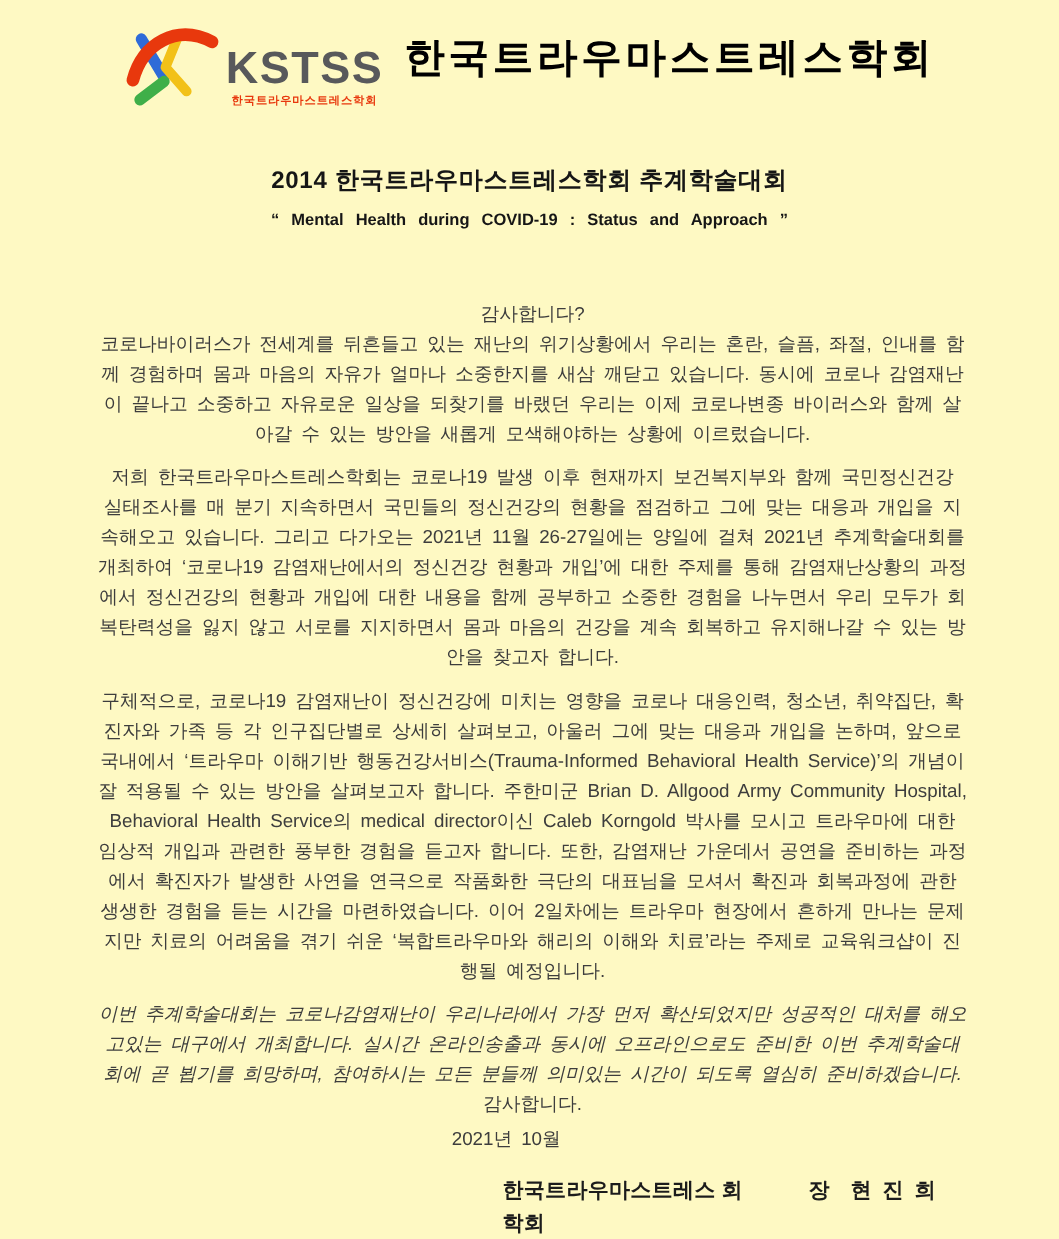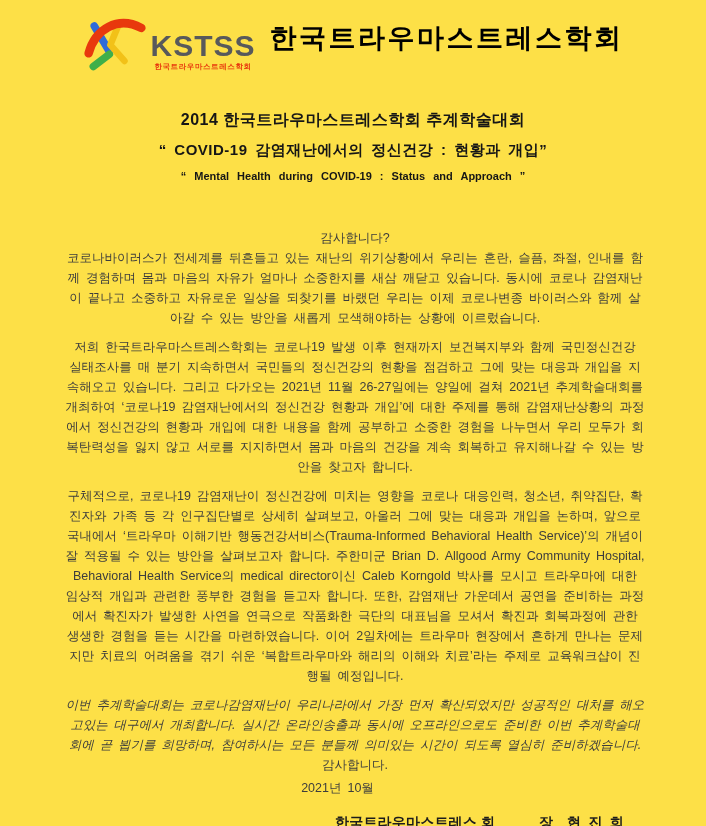--- a/index.html
+++ b/index.html
@@ -4,21 +4,21 @@
 <style>
   html, body {
     margin: 0;
     padding: 0;
     background: #ffffff;
   }
   .page {
     position: relative;
     width: 706px;
     height: 826px;
-    background: #fde047;
+    background: #fef9c3;
     overflow: hidden;
     font-family: "Liberation Sans", "DejaVu Sans", sans-serif;
   }
 
   
   .header {
     display: flex;
     align-items: center;
     justify-content: center;
     padding-top: 10px;
@@ -128,21 +128,20 @@
       <div class="logo-text">
         <div class="kstss">KSTSS</div>
         <div class="logo-sub">한국트라우마스트레스학회</div>
       </div>
     </div>
     <div class="org-title">한국트라우마스트레스학회</div>
   </header>
 
   <section class="title-block">
     <div class="t1">2014 한국트라우마스트레스학회 추계학술대회</div>
-    <div class="t2">“ COVID-19 감염재난에서의 정신건강 : 현황과 개입”</div>
     <div class="t3">“ Mental Health during COVID-19 : Status and Approach ”</div>
   </section>
 
   <main class="letter">
     <p class="greeting">감사합니다?</p>
     <p class="para">코로나바이러스가 전세계를 뒤흔들고 있는 재난의 위기상황에서 우리는 혼란, 슬픔, 좌절, 인내를 함께 경험하며 몸과 마음의 자유가 얼마나 소중한지를 새삼 깨닫고 있습니다. 동시에 코로나 감염재난이 끝나고 소중하고 자유로운 일상을 되찾기를 바랬던 우리는 이제 코로나변종 바이러스와 함께 살아갈 수 있는 방안을 새롭게 모색해야하는 상황에 이르렀습니다.</p>
     <p class="para">저희 한국트라우마스트레스학회는 코로나19 발생 이후 현재까지 보건복지부와 함께 국민정신건강 실태조사를 매 분기 지속하면서 국민들의 정신건강의 현황을 점검하고 그에 맞는 대응과 개입을 지속해오고 있습니다. 그리고 다가오는 2021년 11월 26-27일에는 양일에 걸쳐 2021년 추계학술대회를 개최하여 ‘코로나19 감염재난에서의 정신건강 현황과 개입’에 대한 주제를 통해 감염재난상황의 과정에서 정신건강의 현황과 개입에 대한 내용을 함께 공부하고 소중한 경험을 나누면서 우리 모두가 회복탄력성을 잃지 않고 서로를 지지하면서 몸과 마음의 건강을 계속 회복하고 유지해나갈 수 있는 방안을 찾고자 합니다.</p>
     <p class="para">구체적으로, 코로나19 감염재난이 정신건강에 미치는 영향을 코로나 대응인력, 청소년, 취약집단, 확진자와 가족 등 각 인구집단별로 상세히 살펴보고, 아울러 그에 맞는 대응과 개입을 논하며, 앞으로 국내에서 ‘트라우마 이해기반 행동건강서비스(Trauma-Informed Behavioral Health Service)’의 개념이 잘 적용될 수 있는 방안을 살펴보고자 합니다. 주한미군 Brian D. Allgood Army Community Hospital, Behavioral Health Service의 medical director이신 Caleb Korngold 박사를 모시고 트라우마에 대한 임상적 개입과 관련한 풍부한 경험을 듣고자 합니다. 또한, 감염재난 가운데서 공연을 준비하는 과정에서 확진자가 발생한 사연을 연극으로 작품화한 극단의 대표님을 모셔서 확진과 회복과정에 관한 생생한 경험을 듣는 시간을 마련하였습니다. 이어 2일차에는 트라우마 현장에서 흔하게 만나는 문제지만 치료의 어려움을 겪기 쉬운 ‘복합트라우마와 해리의 이해와 치료’라는 주제로 교육워크샵이 진행될 예정입니다.</p>
     <p class="para last">이번 추계학술대회는 코로나감염재난이 우리나라에서 가장 먼저 확산되었지만 성공적인 대처를 해오고있는 대구에서 개최합니다. 실시간 온라인송출과 동시에 오프라인으로도 준비한 이번 추계학술대회에 곧 뵙기를 희망하며, 참여하시는 모든 분들께 의미있는 시간이 되도록 열심히 준비하겠습니다.</p>
     <p class="closing">감사합니다.</p>

